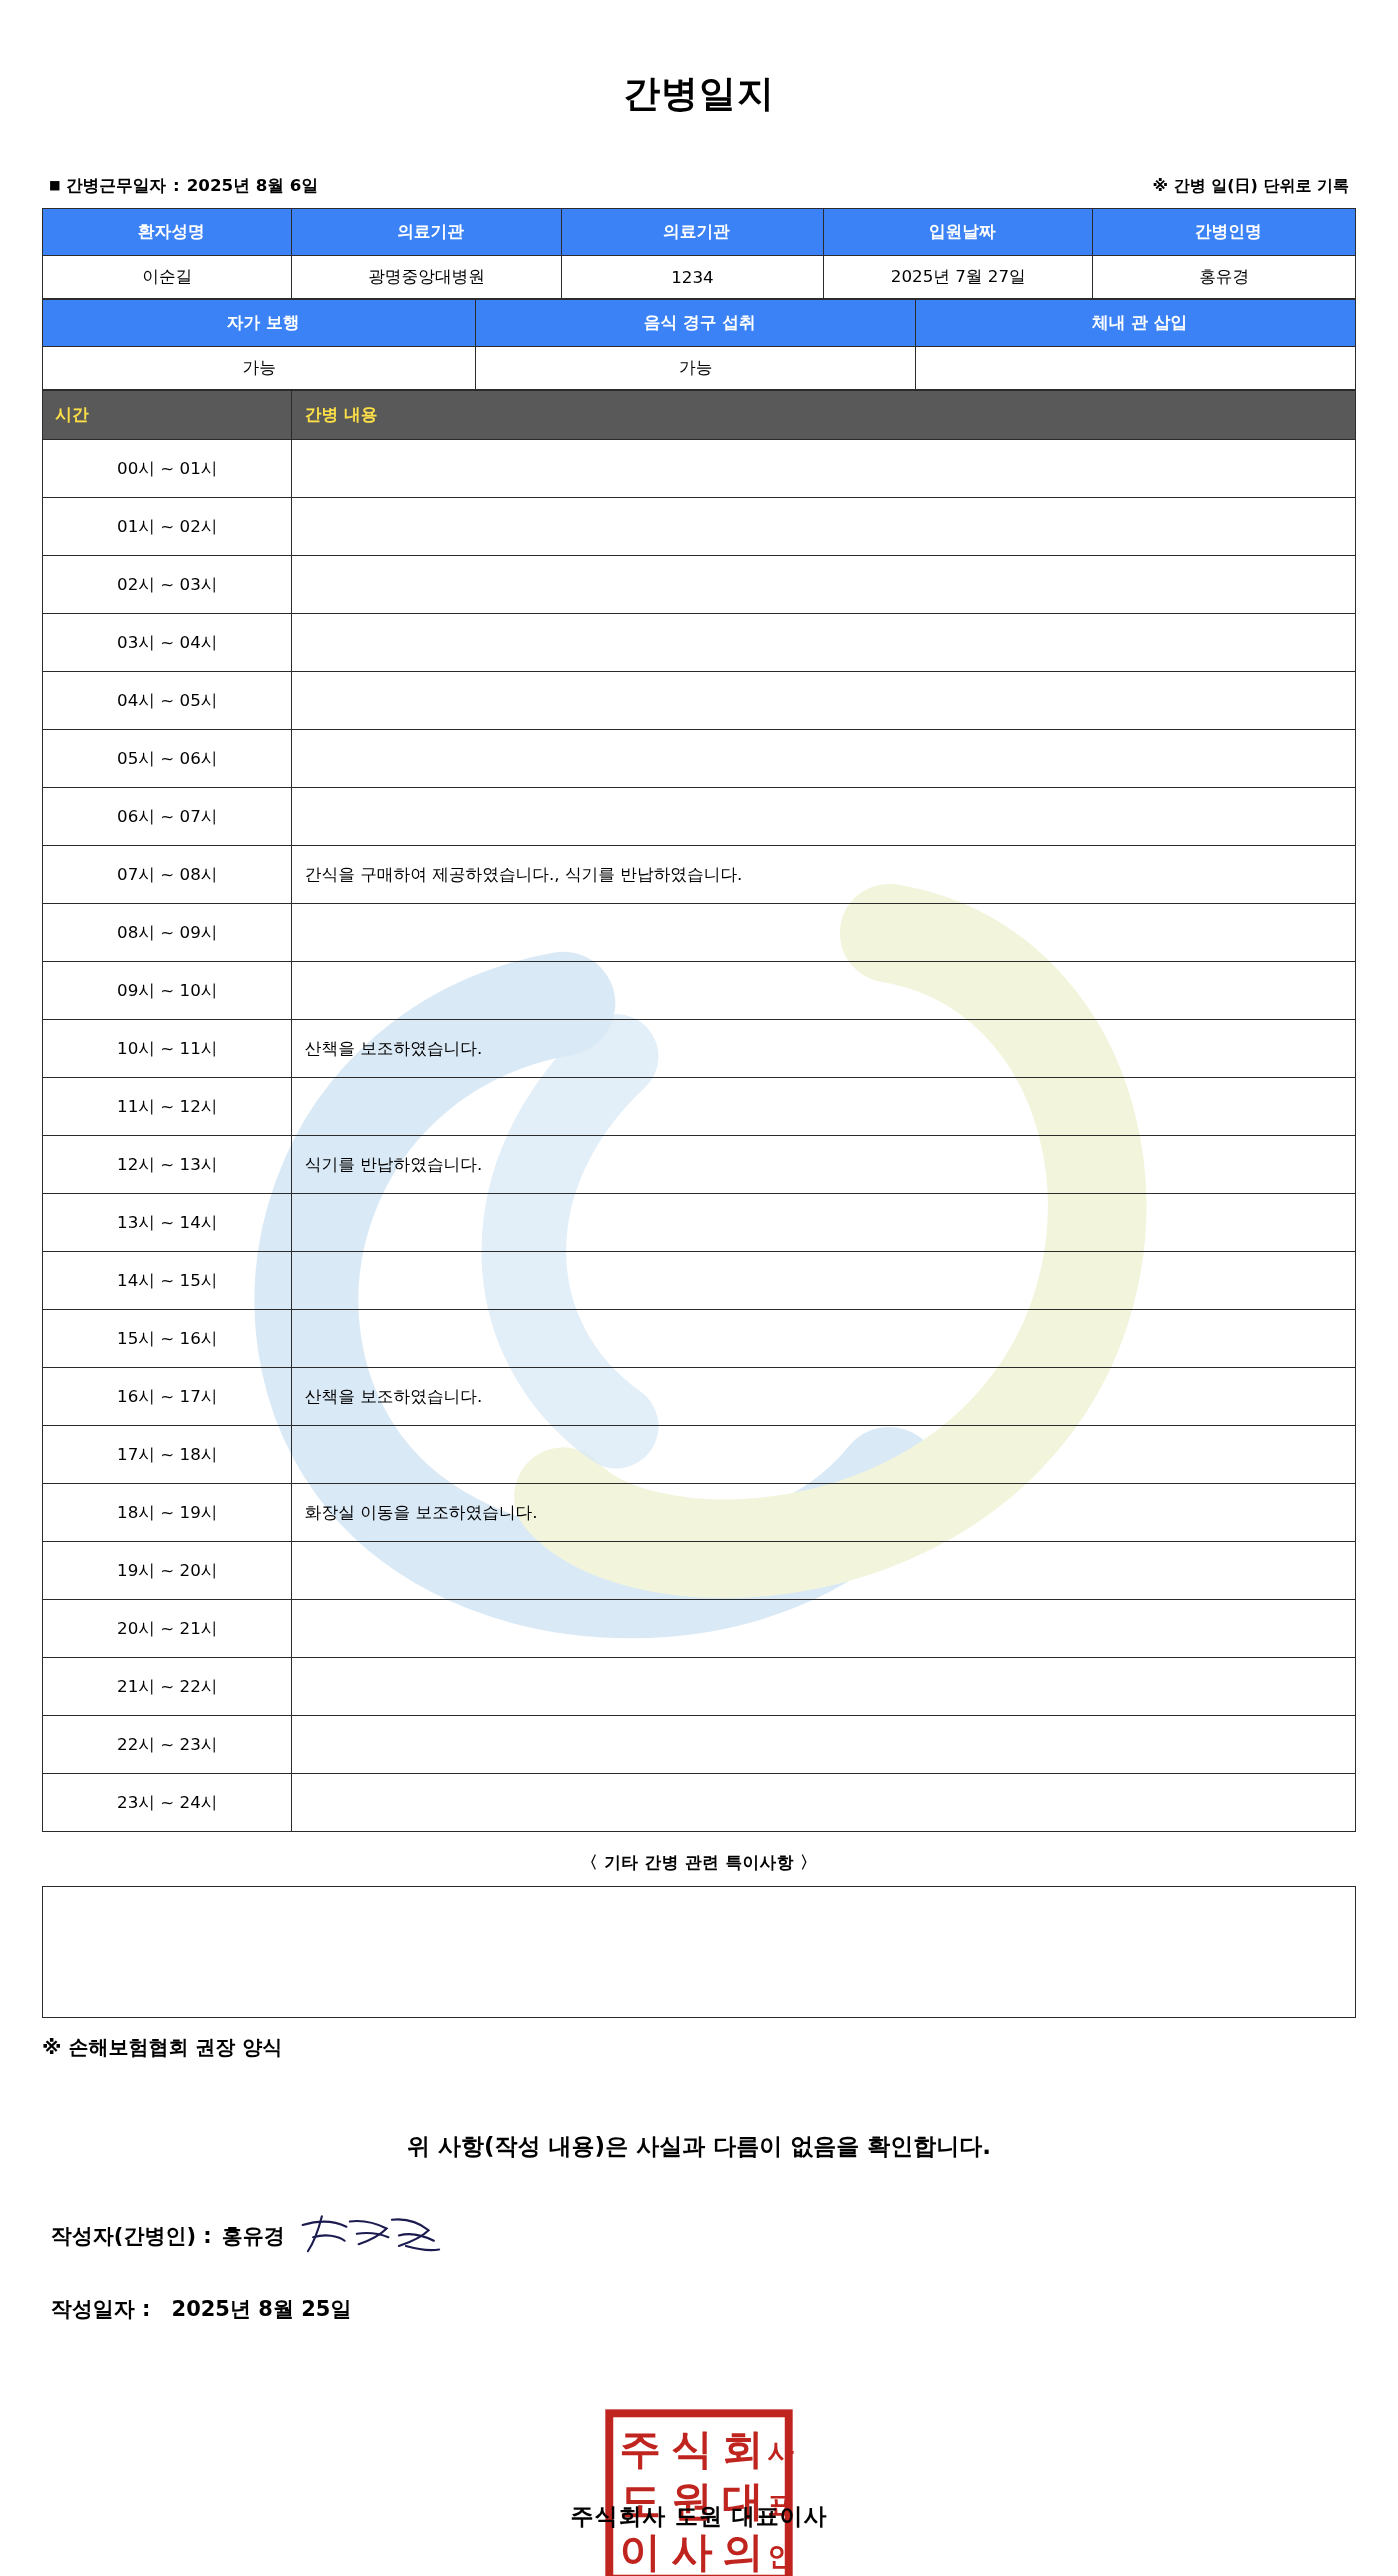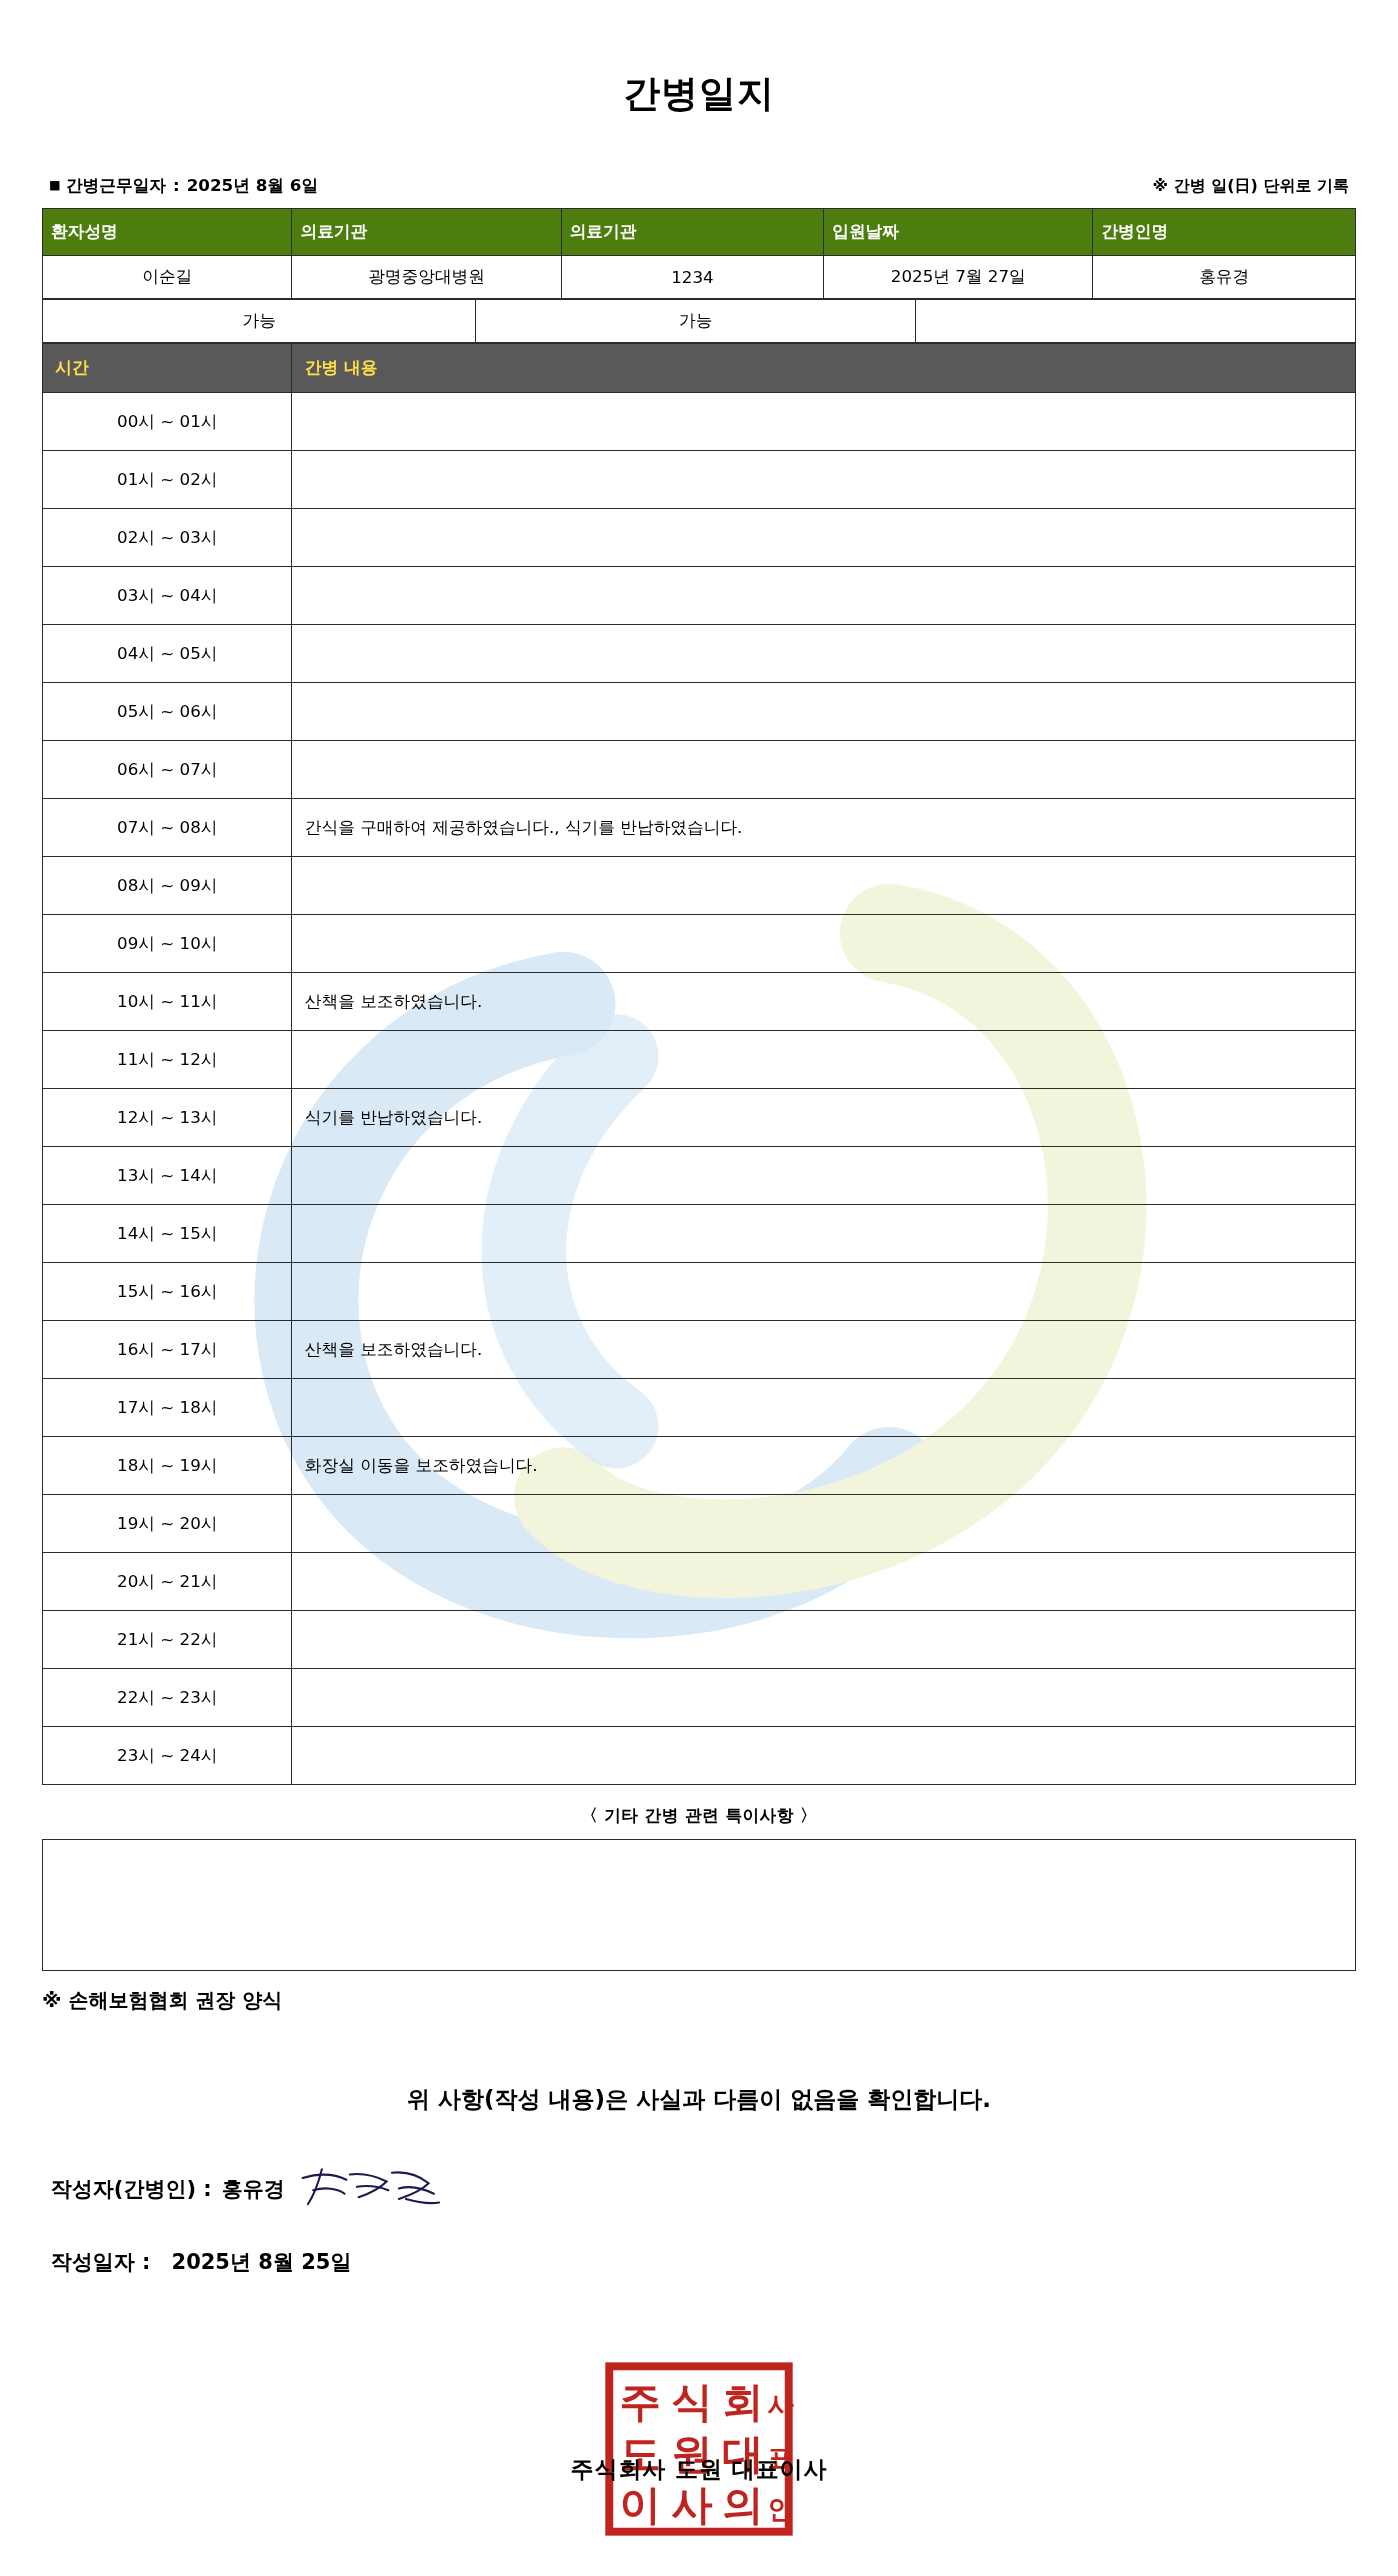--- a/index.html
+++ b/index.html
@@ -69,24 +69,24 @@
   table.grid th, table.grid td {
     border: 0.9px solid #2b2b2b;
     font-size: 16.7px;
     font-weight: normal;
     padding: 0;
     height: 42px;
     vertical-align: middle;
     background: transparent;
   }
   table.grid th {
-    background: #4d7c0f;
+    background: #3b82f6;
     color: #ffffff;
     font-weight: bold;
-    text-align: left;
+    text-align: center;
     padding-left: 8px;
     height: 46px;
   }
   td.center { text-align: center; }
   .t2 { margin-top: 0; }
   
   table.hours {
     width: 100%;
     border-collapse: collapse;
     table-layout: fixed;
@@ -236,20 +236,25 @@
     </tbody>
       </table>
 
     <table class="grid t2">
       <colgroup>
         <col style="width:33%">
           <col style="width:33.5%">
           <col style="width:33.5%">
       </colgroup>
       <tbody>
+          <tr>
+        <th>자가 보행</th>
+        <th>음식 경구 섭취</th>
+        <th>체내 관 삽입</th>
+      </tr>
       <tr>
         <td class="center">가능</td>
         <td class="center">가능</td>
         <td class="center"></td>
       </tr>
     </tbody>
       </table>
 
     <table class="hours">
       <colgroup>

